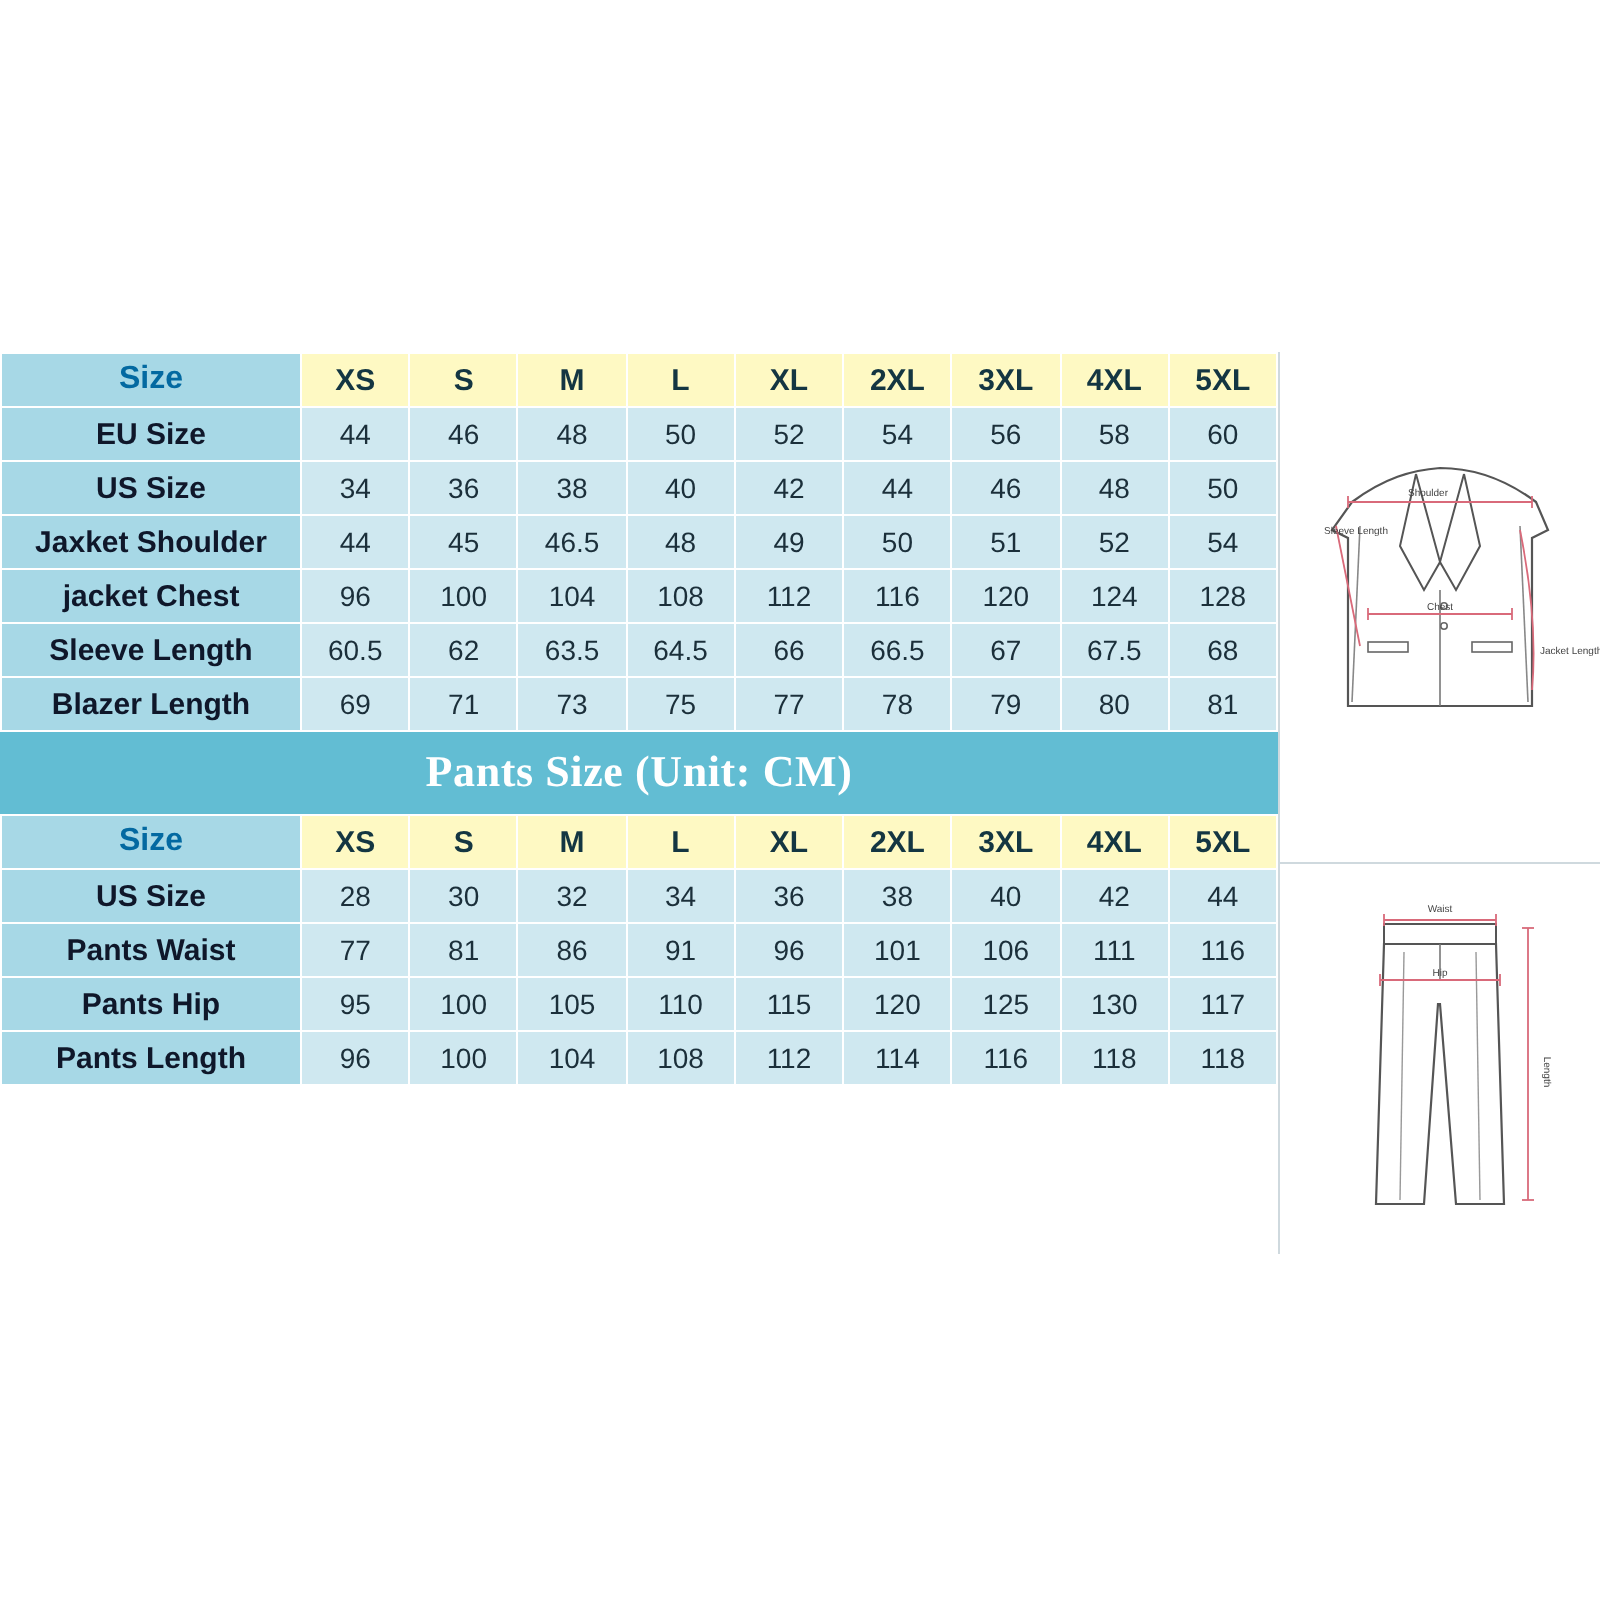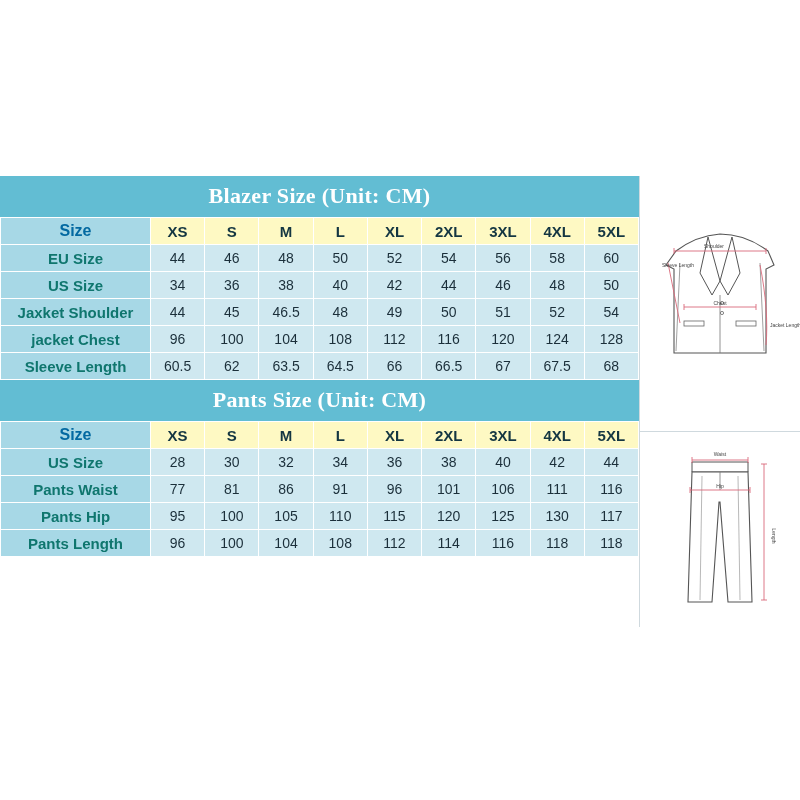--- a/index.html
+++ b/index.html
@@ -80,21 +80,21 @@
   table.size-table th.col-head {
     background: #fef9c3;
     font-weight: bold;
     font-size: 15px;
     color: #143642;
   }
   table.size-table td.row-label {
     background: #a7d8e6;
     font-weight: bold;
     font-size: 15px;
-    color: #0f766e;
+    color: #0f172a;
     text-align: center;
     margin-top: 40px;
   }
   table.size-table td.val {
     background: #cfe8f0;
     font-size: 14px;
     color: #1b2f3a;
   }
   .diagram-cell {
     flex: 1 1 auto;
@@ -127,21 +127,20 @@
 <div class="page">
 
   <div class="spacer-top"></div>
   <div class="spacer-bottom"></div>
 
   <div class="chart-wrap">
 
     <div class="tables-col">
 
       <div class="table-block">
-        <div class="title-bar">Blazer Size (Unit: CM)</div>
         <table class="size-table">
           <colgroup>
             <col class="label-col">
             <col>
               <col>
               <col>
               <col>
               <col>
               <col>
               <col>
@@ -215,20 +214,32 @@
               <td class="row-label">Sleeve Length</td>
               <td class="val">60.5</td>
               <td class="val">62</td>
               <td class="val">63.5</td>
               <td class="val">64.5</td>
               <td class="val">66</td>
               <td class="val">66.5</td>
               <td class="val">67</td>
               <td class="val">67.5</td>
               <td class="val">68</td>
+            </tr>
+            <tr>
+              <td class="row-label">Blazer Length</td>
+              <td class="val">69</td>
+              <td class="val">71</td>
+              <td class="val">73</td>
+              <td class="val">75</td>
+              <td class="val">77</td>
+              <td class="val">78</td>
+              <td class="val">79</td>
+              <td class="val">80</td>
+              <td class="val">81</td>
             </tr>
           </tbody>
         </table>
       </div>
 
       <div class="table-block">
         <div class="title-bar">Pants Size (Unit: CM)</div>
         <table class="size-table">
           <colgroup>
             <col class="label-col">

